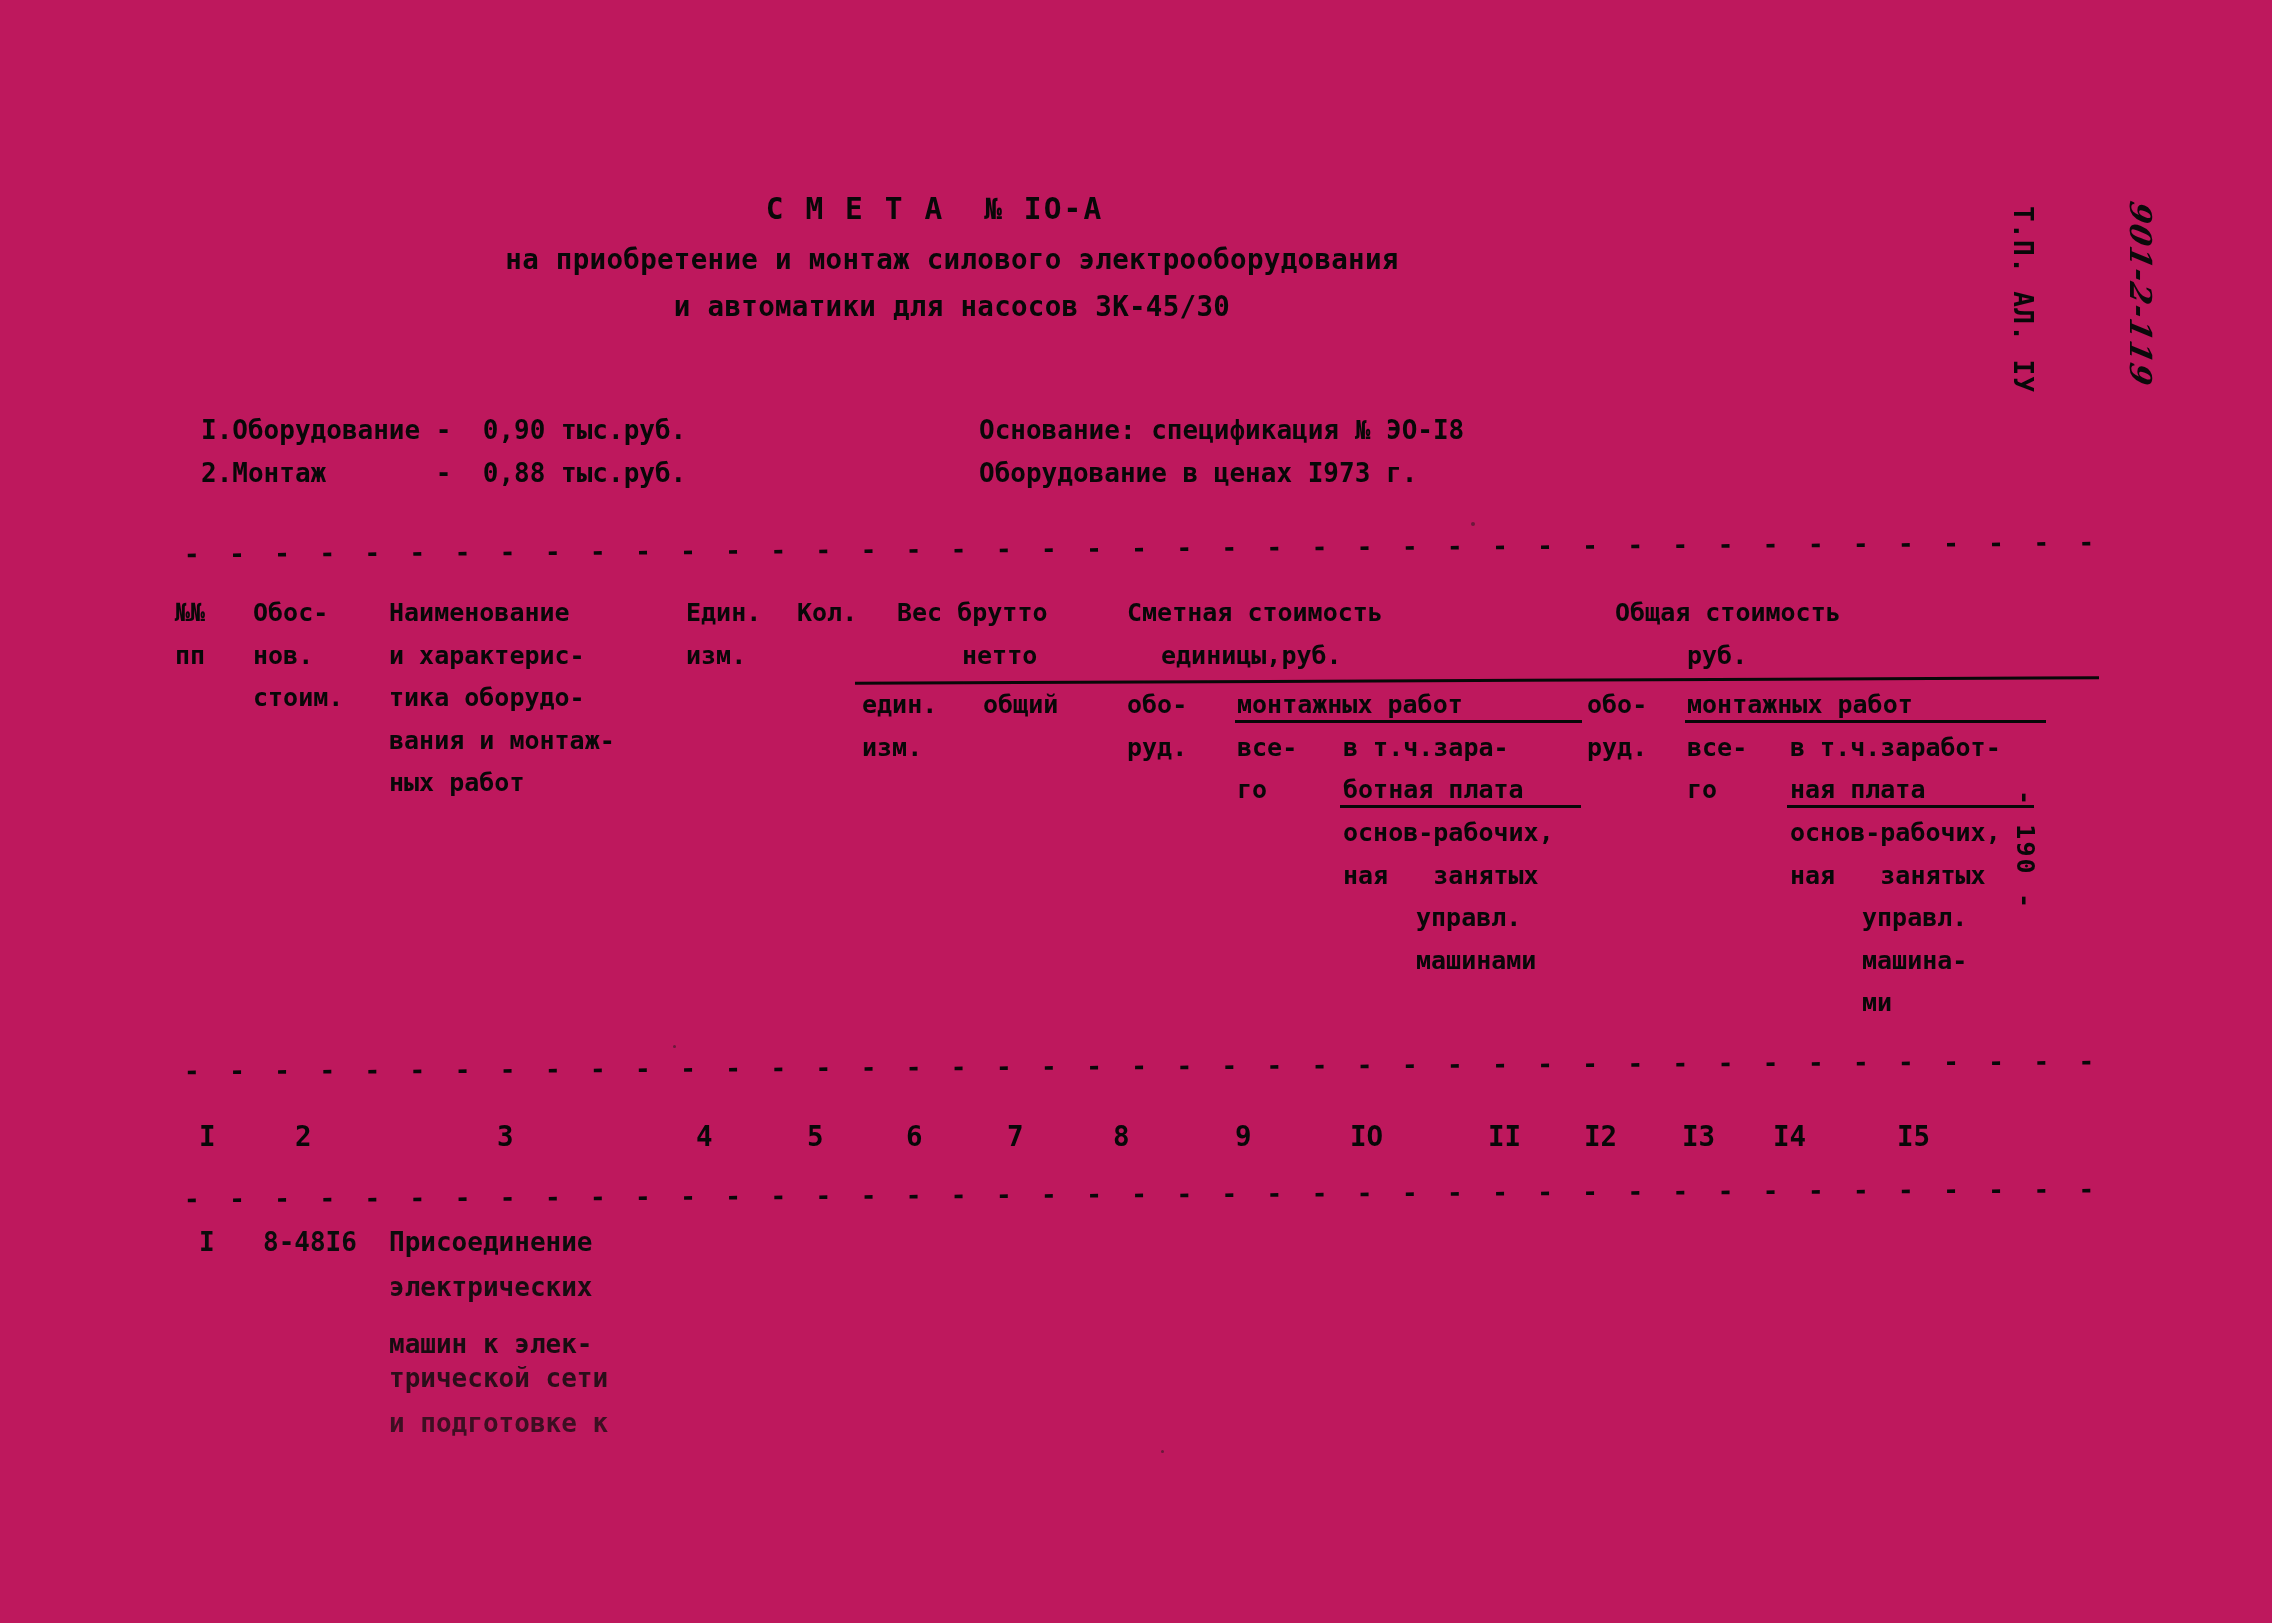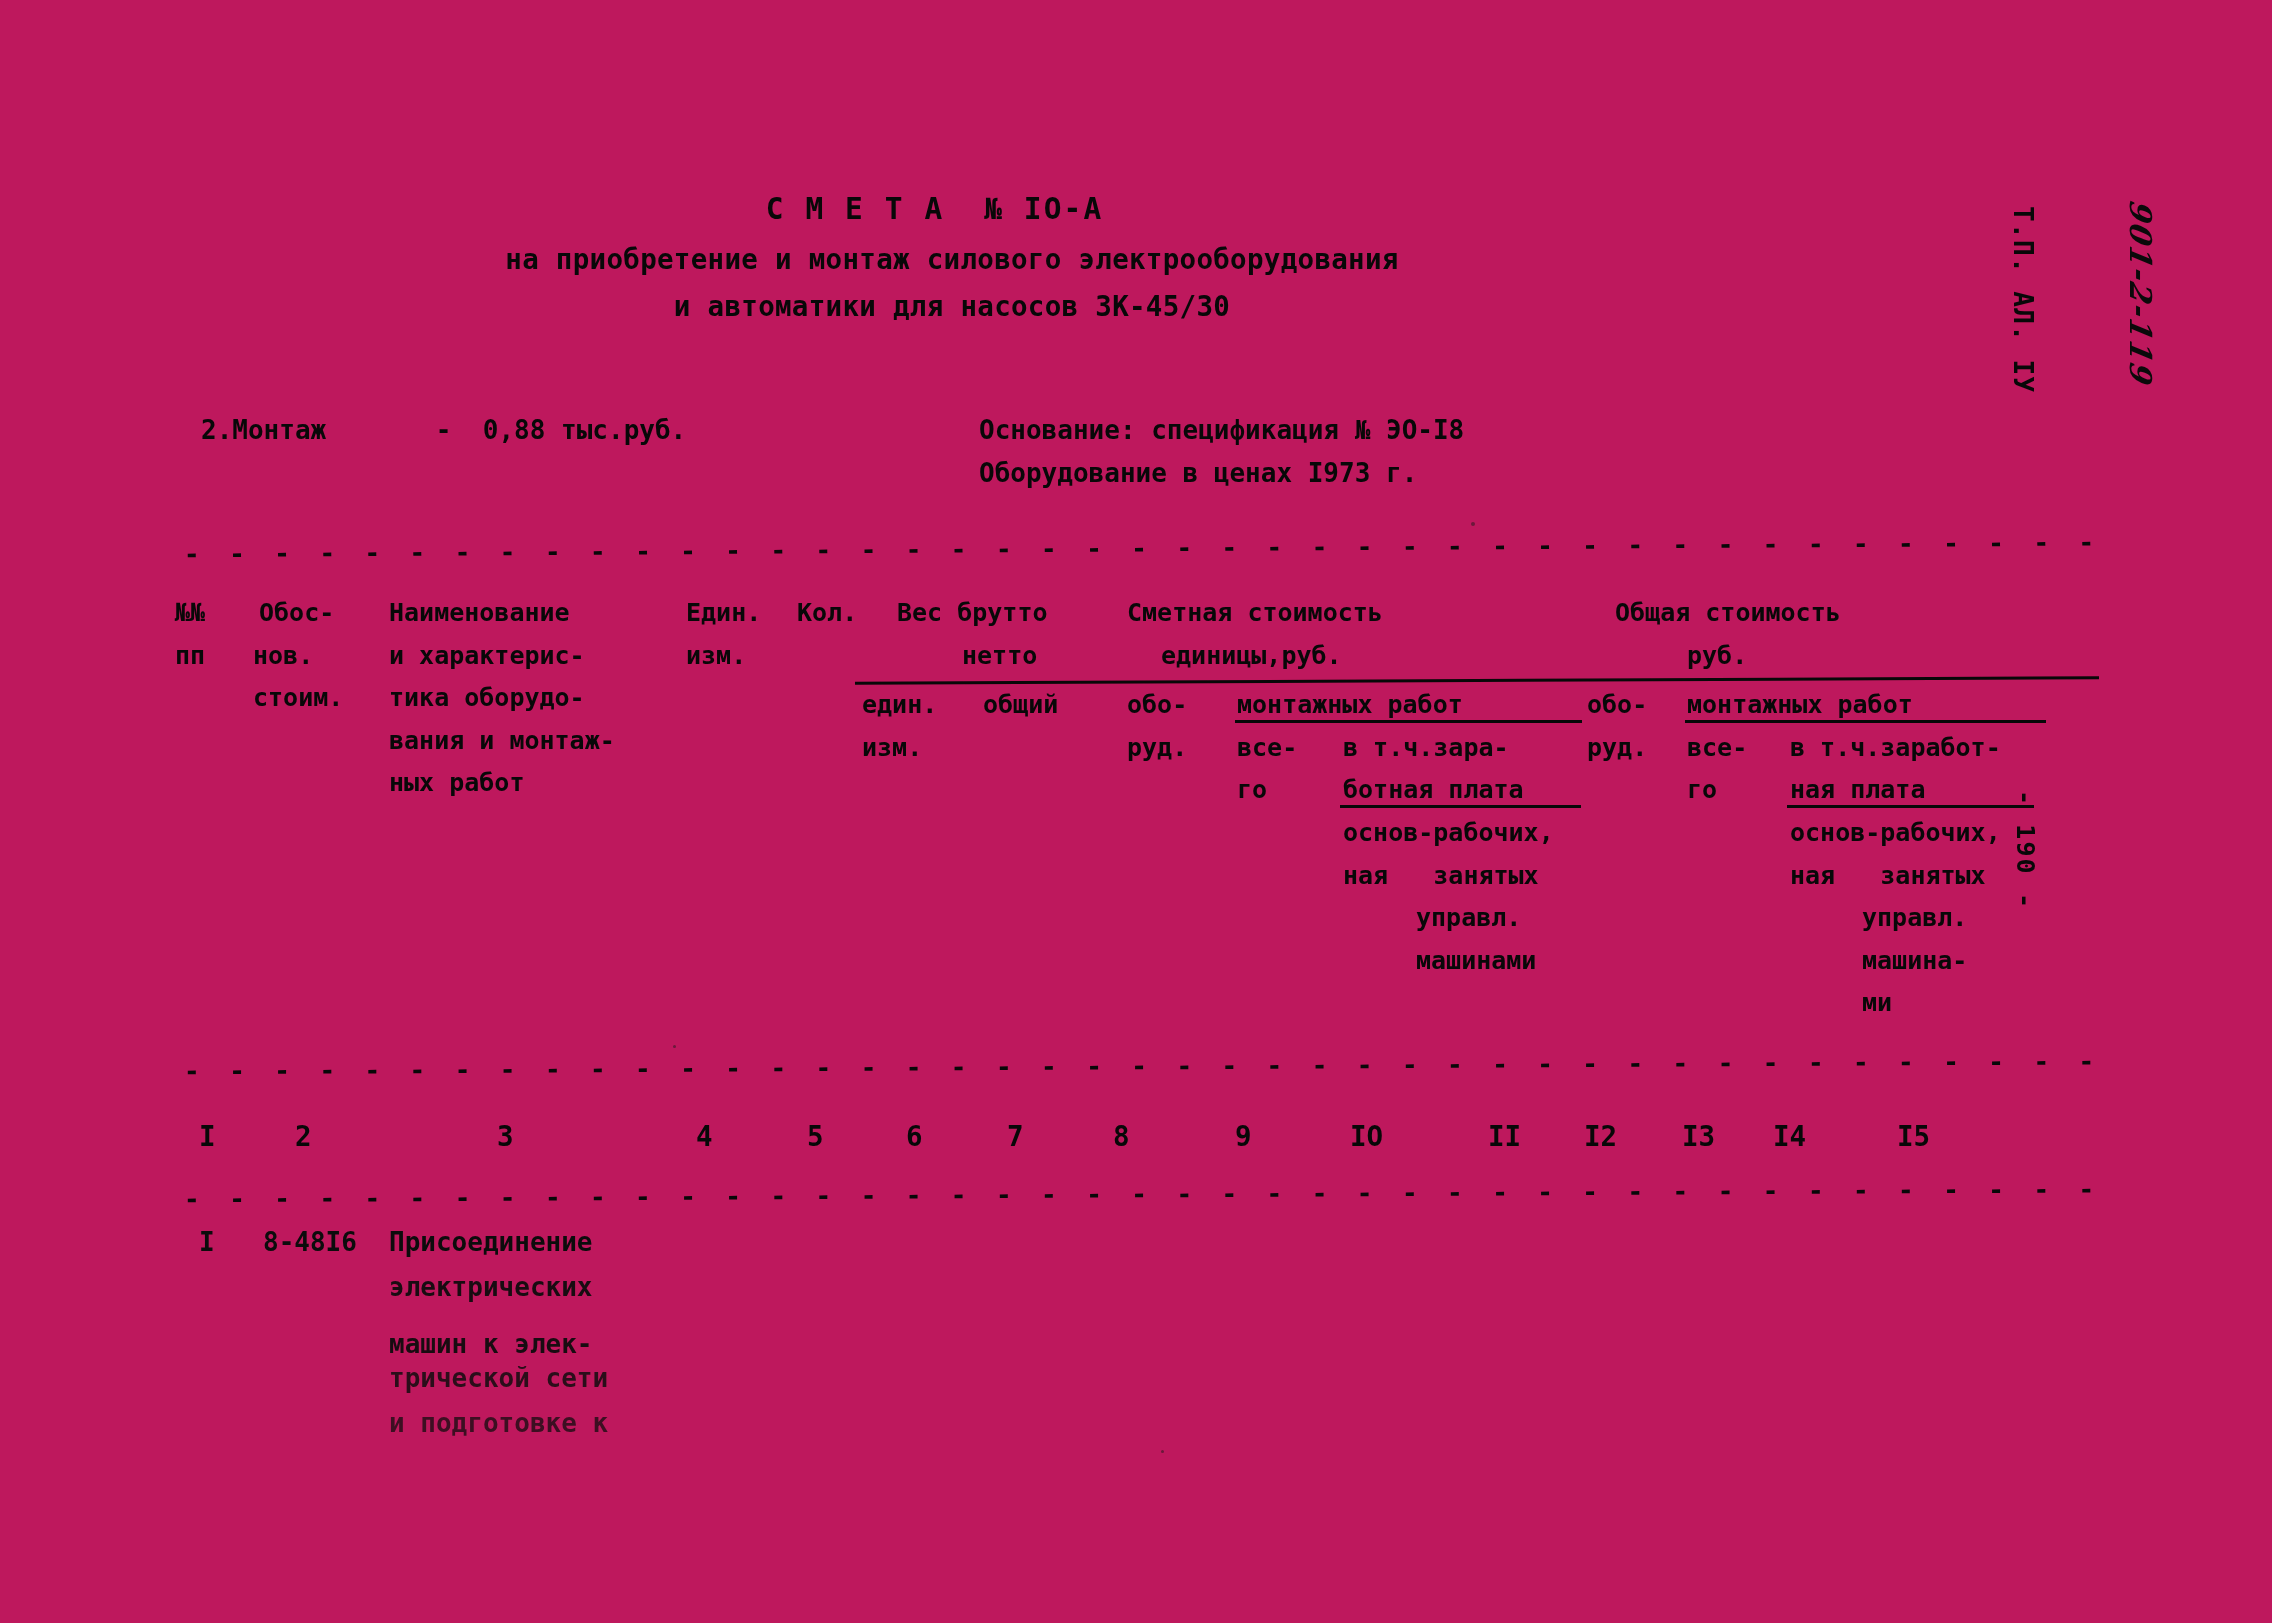--- a/index.html
+++ b/index.html
@@ -168,38 +168,39 @@
 
 <div id="page">
 
   <div id="title-block">
     <div class="title-line" id="doc-title">С М Е Т А  № IО-А</div>
     <div class="title-line" id="subtitle-1">на приобретение и монтаж силового электрооборудования</div>
     <div class="title-line" id="subtitle-2">и автоматики для насосов 3К-45/30</div>
   </div>
 
   <div id="summary-left">
+    <div class="sum-row">I.Оборудование -  0,90 тыс.руб.</div>
     <div class="sum-row">2.Монтаж       -  0,88 тыс.руб.</div>
   </div>
 
   <div id="summary-right">
     <div class="sum-row">Основание: спецификация № ЭО-I8</div>
     <div class="sum-row">Оборудование в ценах I973 г.</div>
   </div>
 
   <div class="dashline" id="dash-top">- - - - - - - - - - - - - - - - - - - - - - - - - - - - - - - - - - - - - - - - - - - - - -</div>
   <div class="dashline" id="dash-mid">- - - - - - - - - - - - - - - - - - - - - - - - - - - - - - - - - - - - - - - - - - - - - -</div>
   <div class="dashline" id="dash-bottom">- - - - - - - - - - - - - - - - - - - - - - - - - - - - - - - - - - - - - - - - - - - - - -</div>
 
   <div id="table-head">
 
     <div class="hcell" style="left:175px; top:0px;">№№</div>
     <div class="hcell" style="left:175px; top:43px;">пп</div>
 
-    <div class="hcell" style="left:259px; top:0px;">Обос-</div>
+    <div class="hcell" style="left:253px; top:0px;">Обос-</div>
     <div class="hcell" style="left:253px; top:43px;">нов.</div>
     <div class="hcell" style="left:253px; top:85px;">стоим.</div>
 
     <div class="hcell" style="left:389px; top:0px;">Наименование</div>
     <div class="hcell" style="left:389px; top:43px;">и характерис-</div>
     <div class="hcell" style="left:389px; top:85px;">тика оборудо-</div>
     <div class="hcell" style="left:389px; top:128px;">вания и монтаж-</div>
     <div class="hcell" style="left:389px; top:170px;">ных работ</div>
 
     <div class="hcell" style="left:686px; top:0px;">Един.</div>

